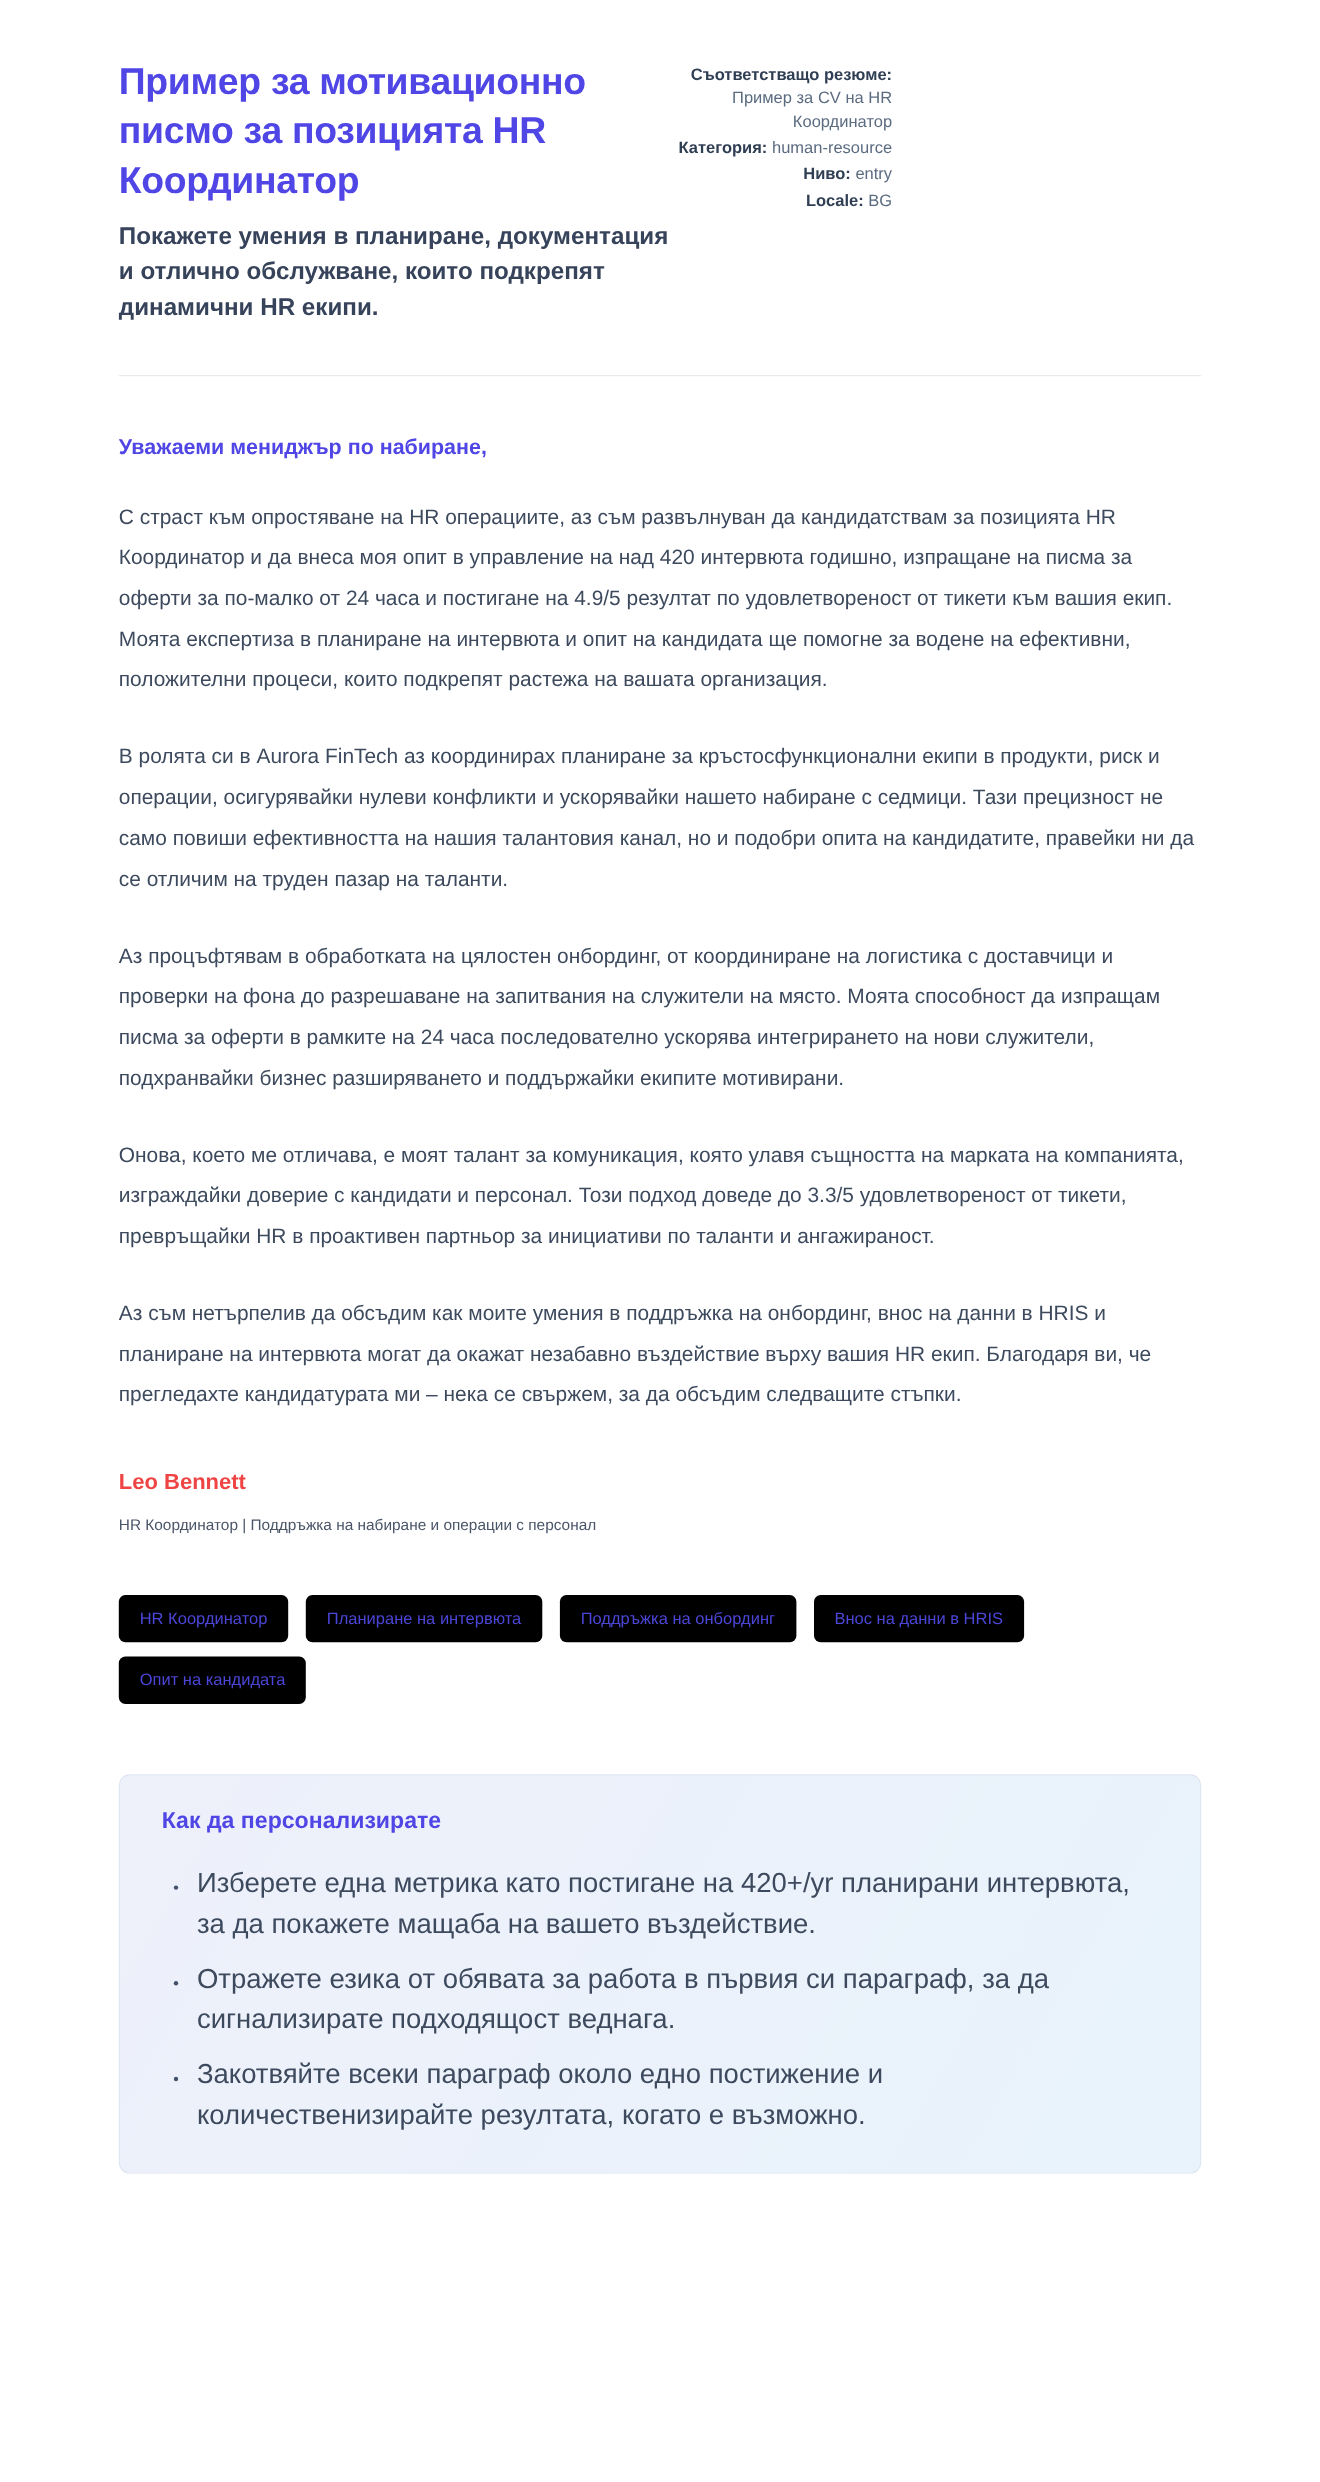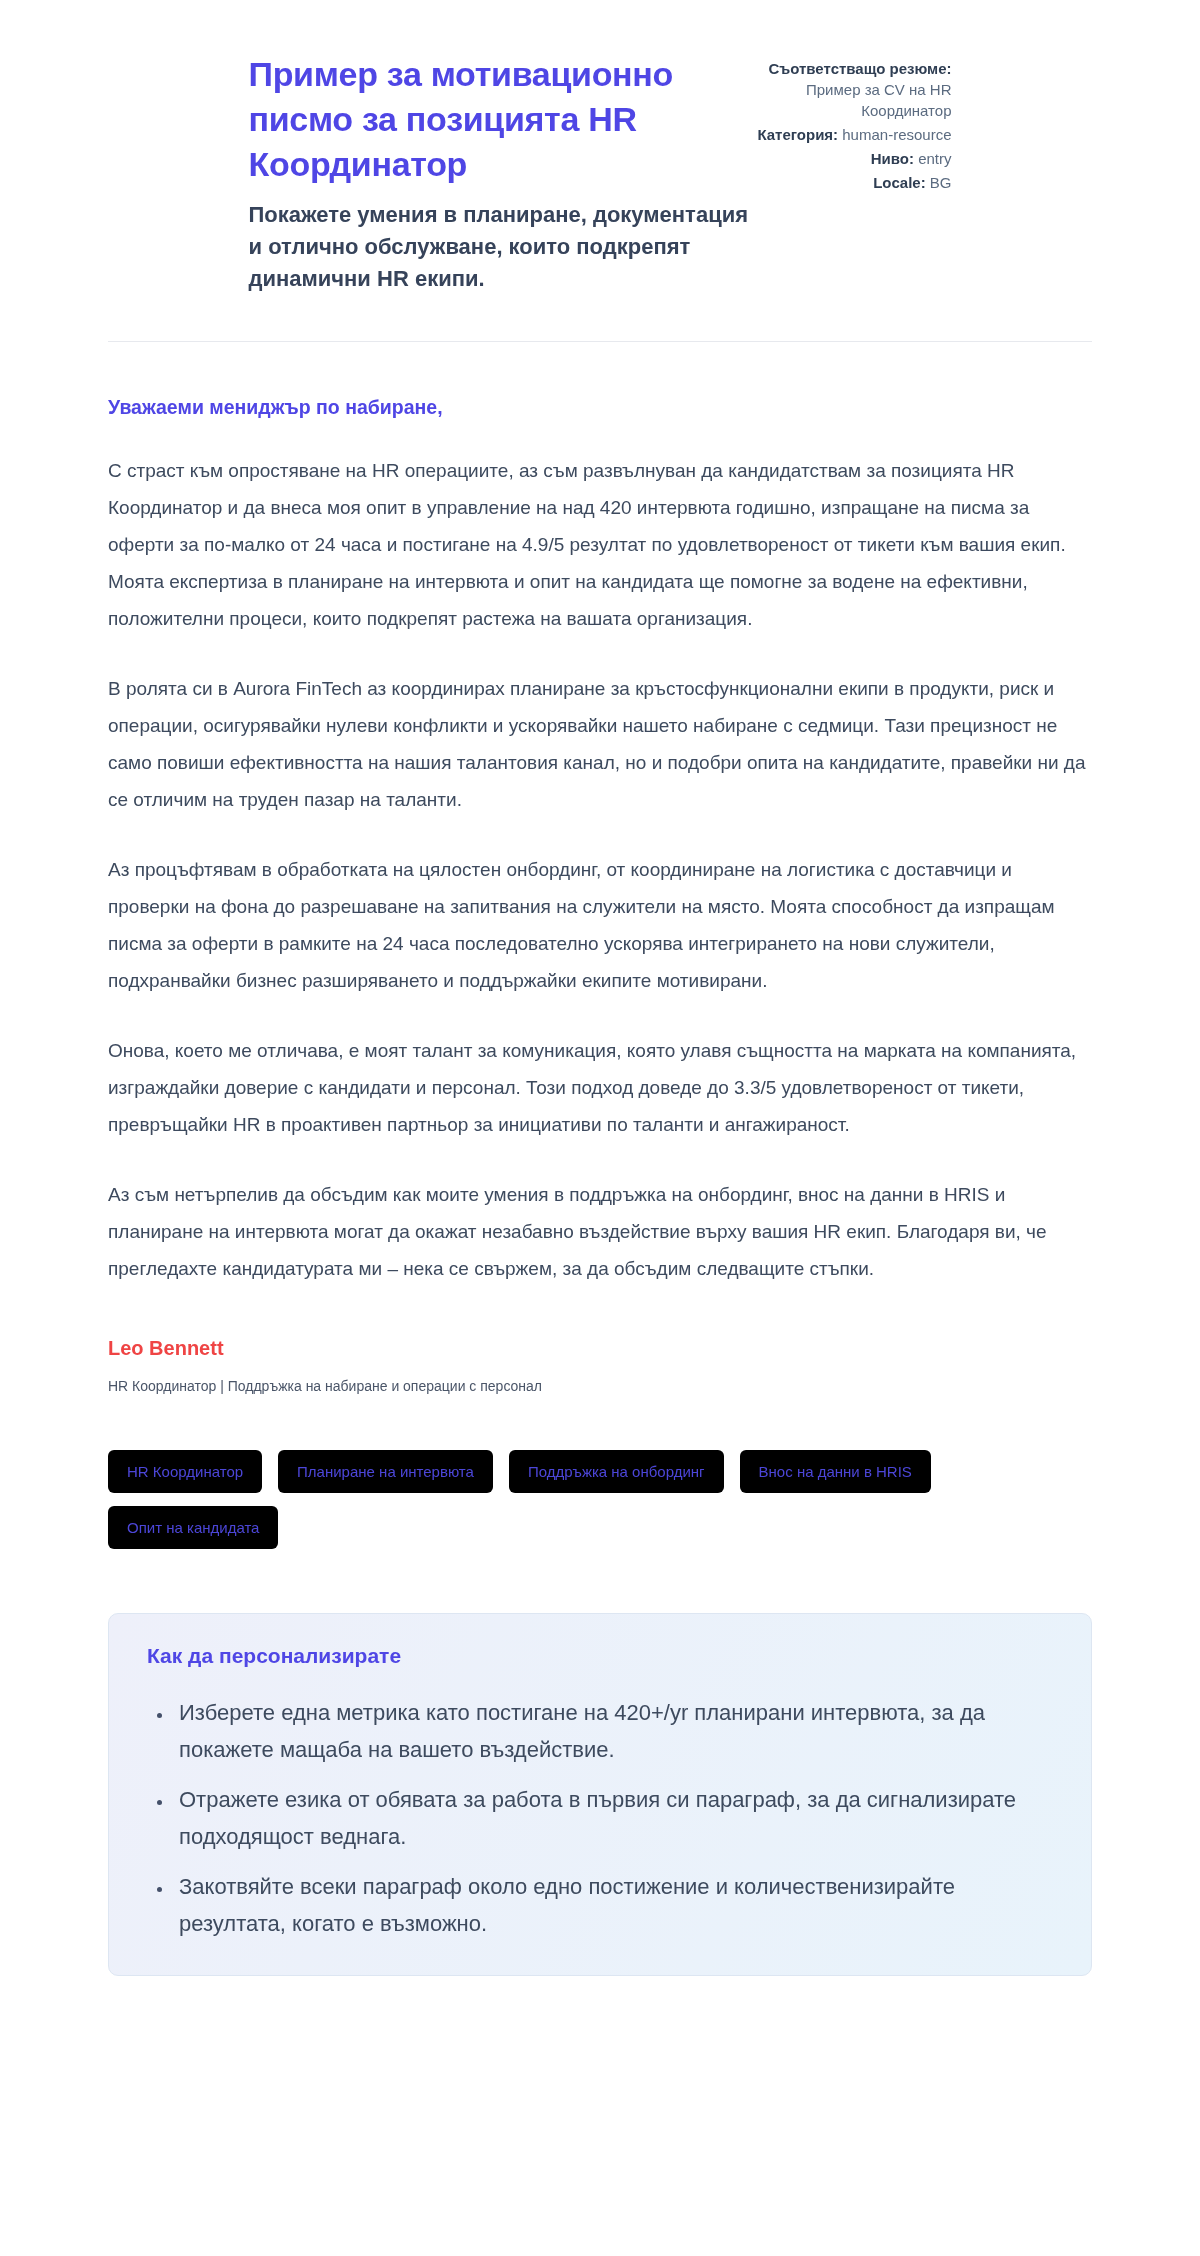--- a/index.html
+++ b/index.html
@@ -6,21 +6,21 @@
   html, body { background: #ffffff; }
   body {
     width: 1200px;
     min-height: 2256px;
     font-family: "Liberation Sans", "DejaVu Sans", sans-serif;
     color: #3d4a5e;
   }
   .page { padding: 52px 108px 80px; }
 
   
-  .header { display: flex; justify-content: center; align-items: flex-start; }
+  .header { display: flex; justify-content: flex-start; align-items: flex-start; }
   .header-left { max-width: 505px; }
   .page-title {
     font-size: 34px;
     line-height: 45px;
     font-weight: 700;
     letter-spacing: -0.3px;
     color: #4f46e5;
   }
   .page-subtitle {
     margin-top: 12px;
@@ -102,21 +102,21 @@
     font-size: 21px;
     font-weight: 700;
     color: #4f46e5;
   }
   .tips-list {
     margin-top: 26px;
     padding-left: 26px;
     list-style: disc;
   }
   .tips-list li {
-    font-size: 22px;
+    font-size: 25px;
     line-height: 37px;
     margin-bottom: 13px;
     color: #3d4a5e;
     padding-left: 6px;
   }
   .tips-list li::marker { color: #44506a; font-size: 16px; }
   .tips-list li:last-child { margin-bottom: 0; }
 </style>
 </head>
 <body>

